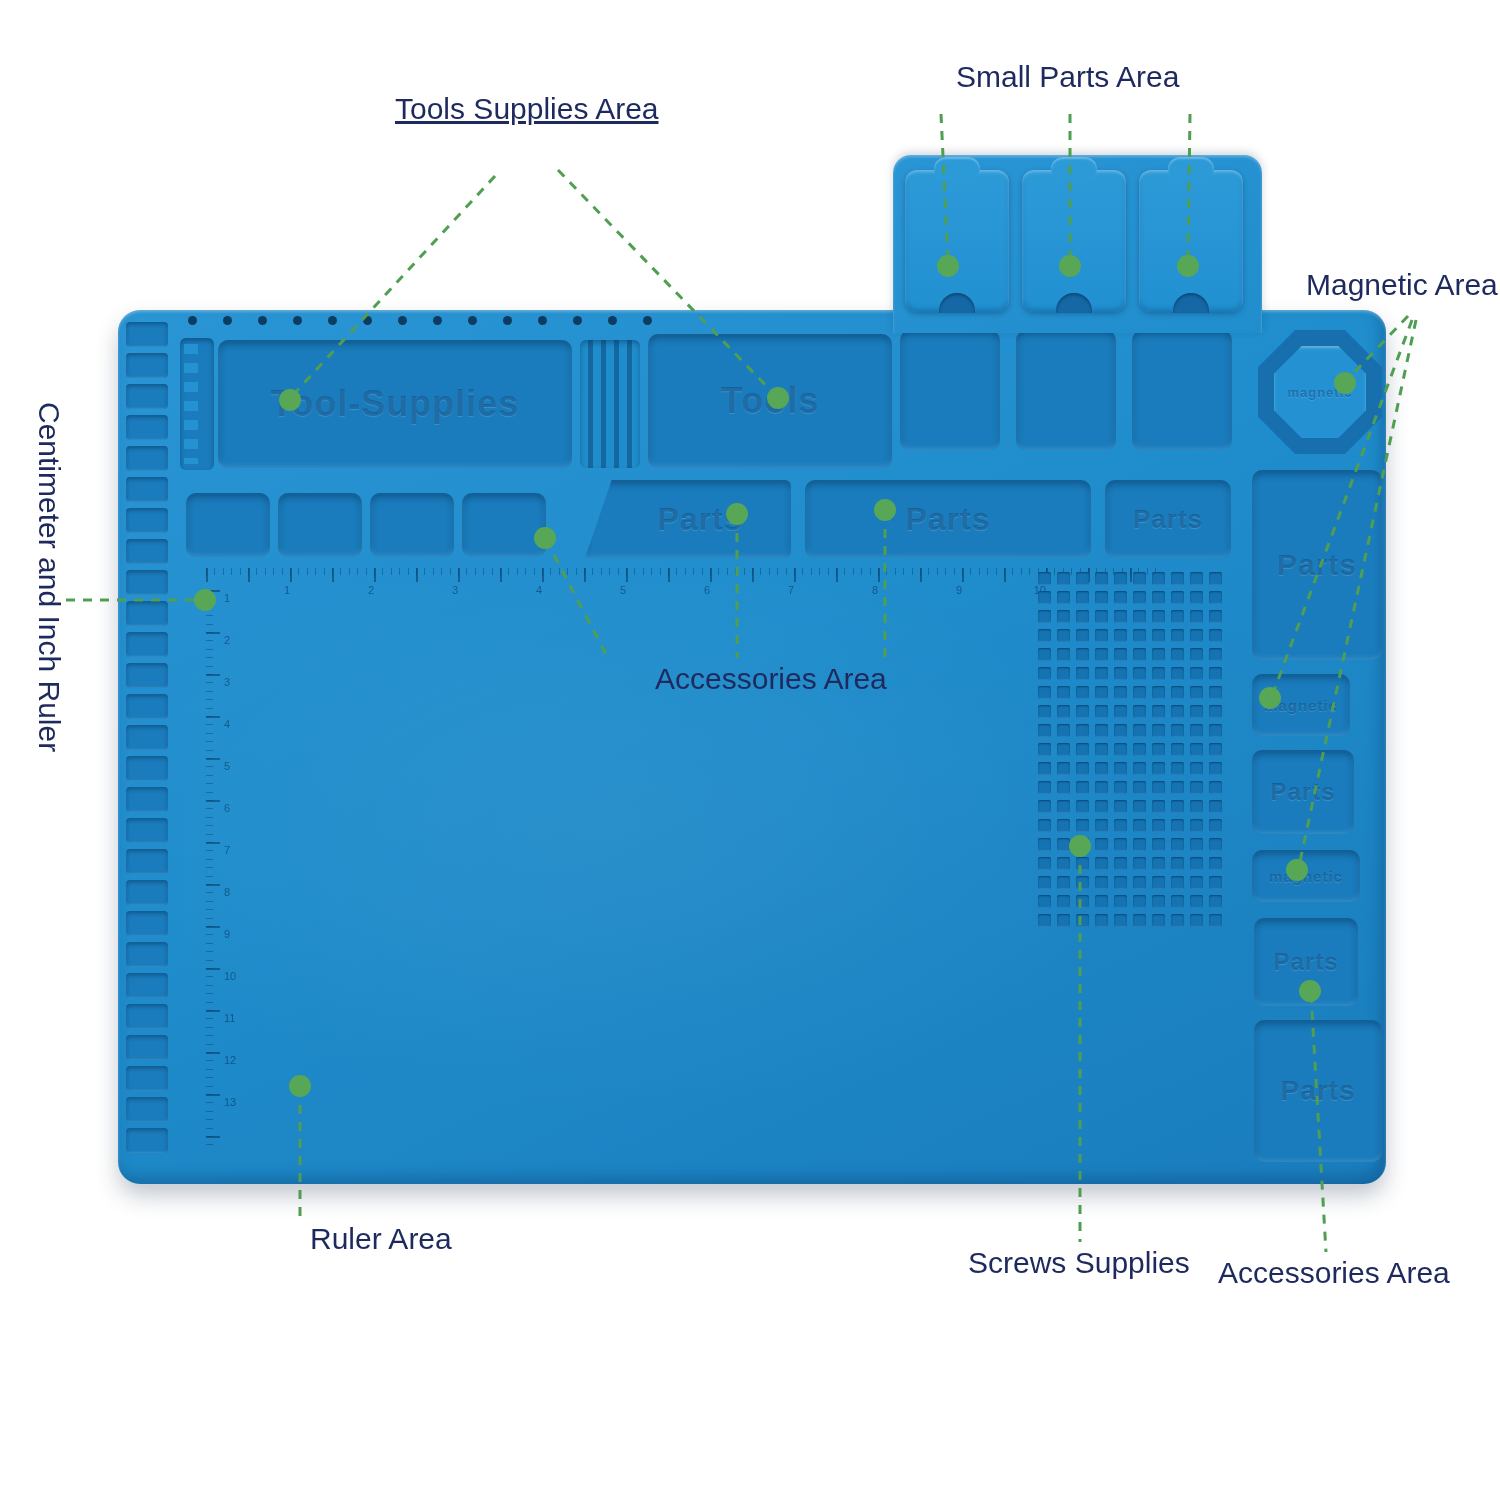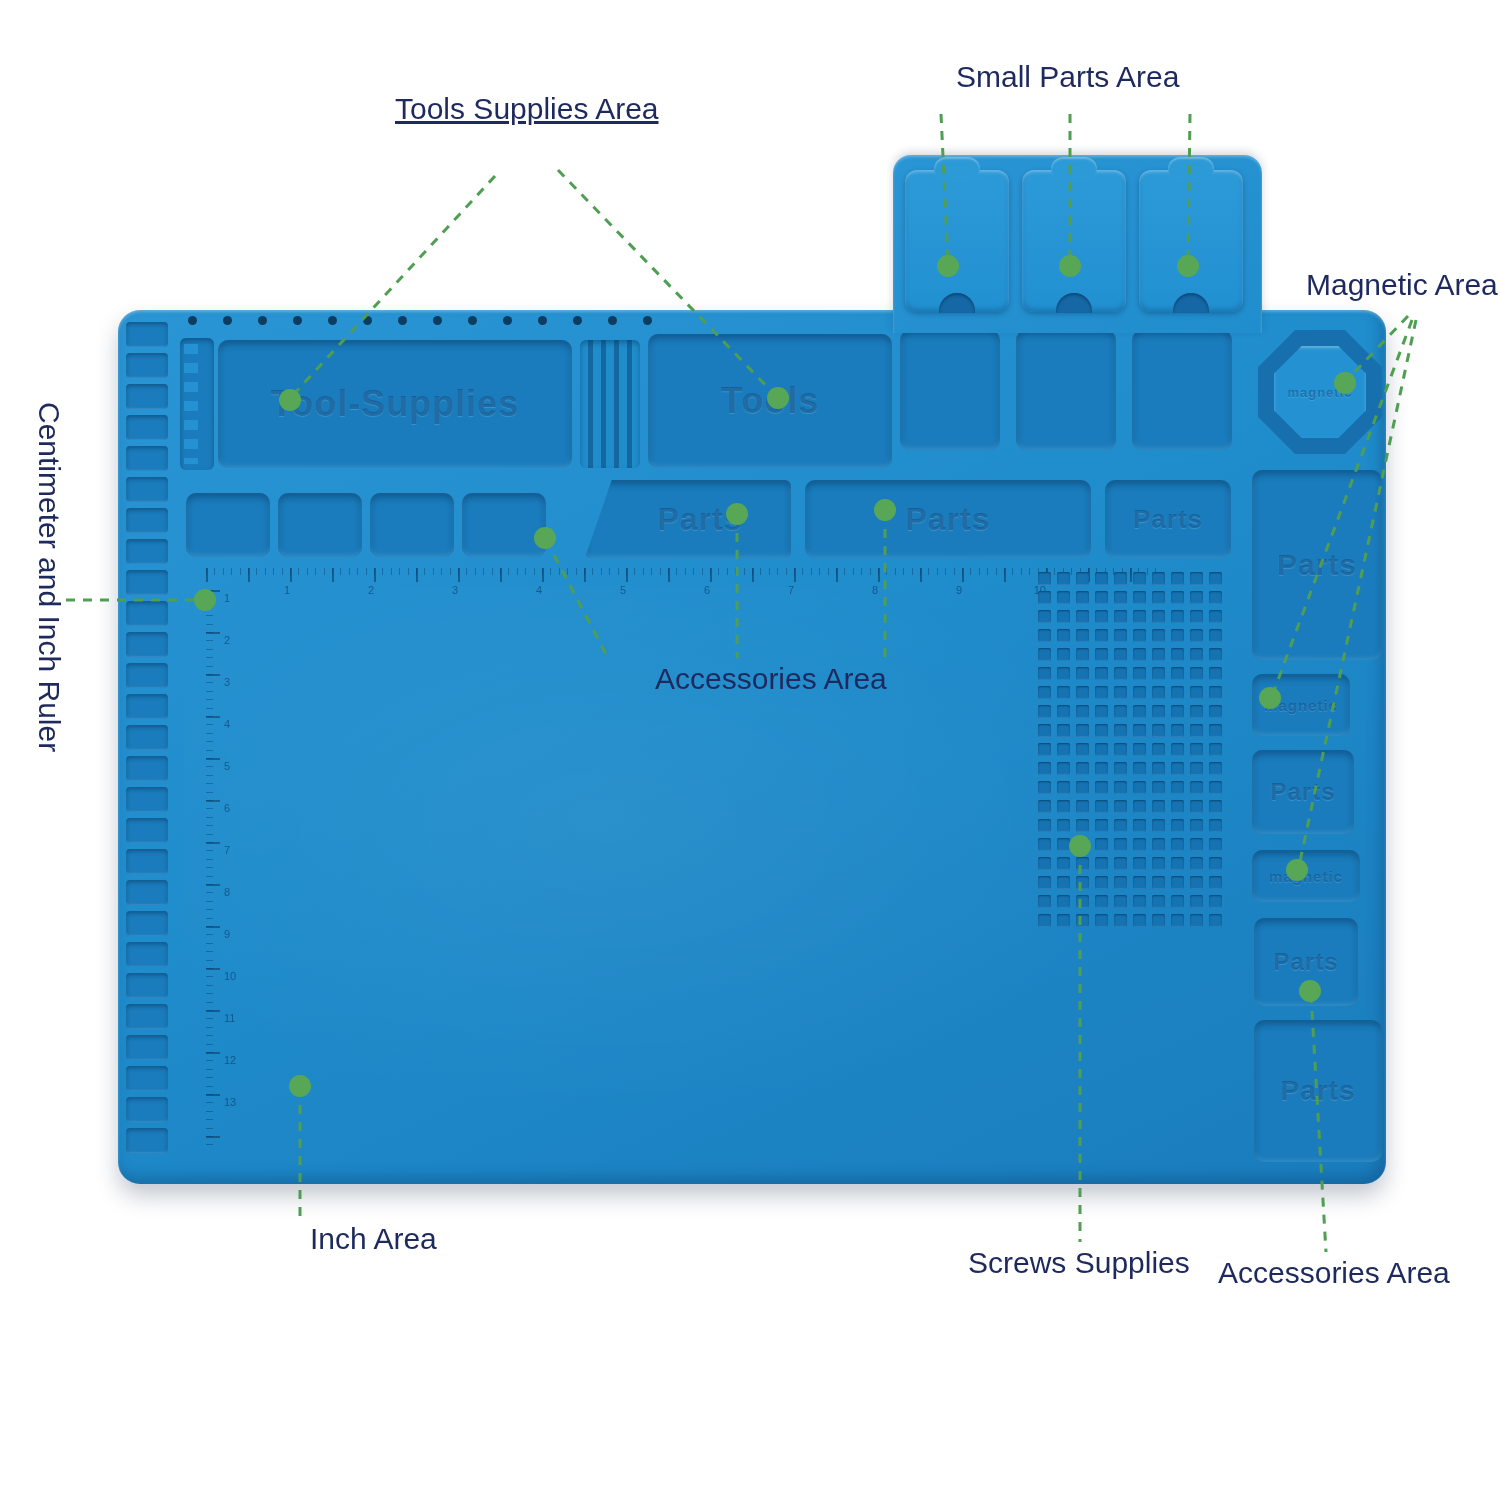--- a/index.html
+++ b/index.html
@@ -453,21 +453,21 @@
   <div class="mat-ext"></div>
   <div class="flap" style="left:905px;"></div>
   <div class="flap" style="left:1022px;"></div>
   <div class="flap" style="left:1139px;"></div>
 
   <div class="label" style="left:395px;top:92px;text-decoration:underline;">Tools Supplies Area</div>
   <div class="label" style="left:956px;top:60px;">Small Parts Area</div>
   <div class="label" style="left:1278px;top:268px;margin-left:28px;">Magnetic Area</div>
   <div class="label label-vertical" style="left:32px;top:402px;">Centimeter and Inch Ruler</div>
   <div class="label" style="left:655px;top:662px;">Accessories Area</div>
-  <div class="label" style="left:310px;top:1222px;">Inch Area</div>
+  <div class="label" style="left:310px;top:1222px;">Ruler Area</div>
   <div class="label" style="left:968px;top:1246px;">Screws Supplies</div>
   <div class="label" style="left:1218px;top:1256px;">Accessories Area</div>
 
   <svg class="overlay" width="1500" height="1500">
     <line x1="495" y1="176" x2="292" y2="396"></line>
     <line x1="558" y1="170" x2="776" y2="396"></line>
     <line x1="941" y1="114" x2="948" y2="262"></line>
     <line x1="1070" y1="114" x2="1070" y2="262"></line>
     <line x1="1190" y1="114" x2="1188" y2="262"></line>
     <line x1="1408" y1="316" x2="1347" y2="380"></line>

